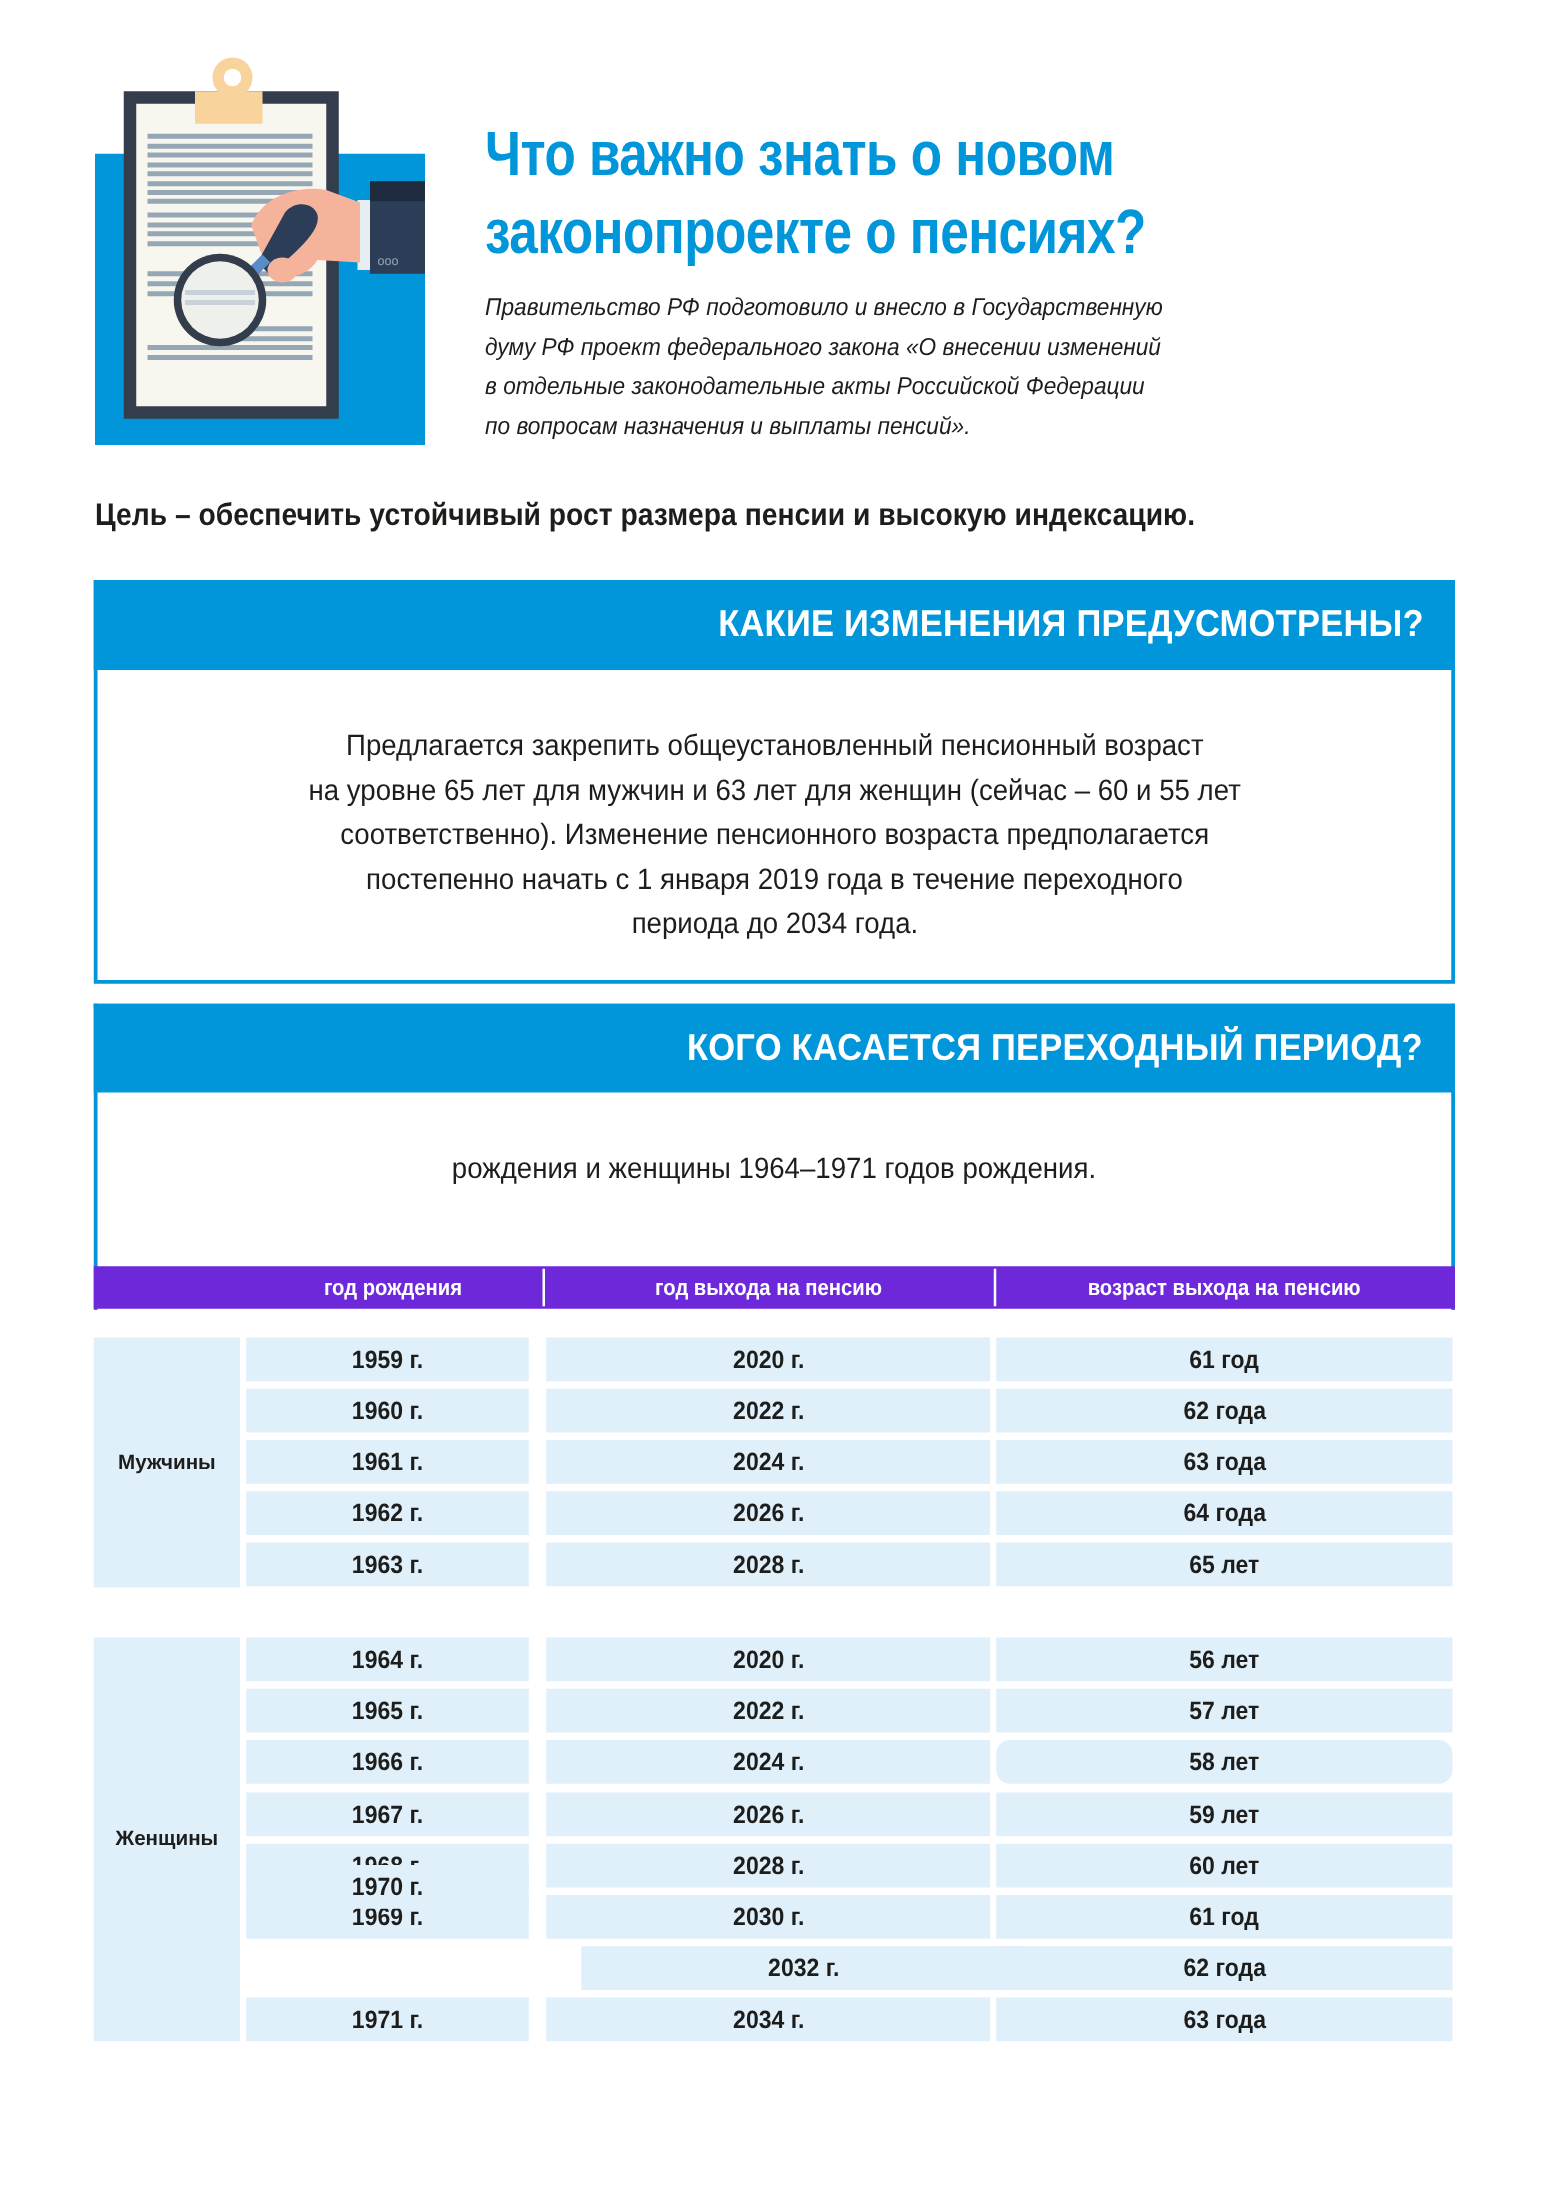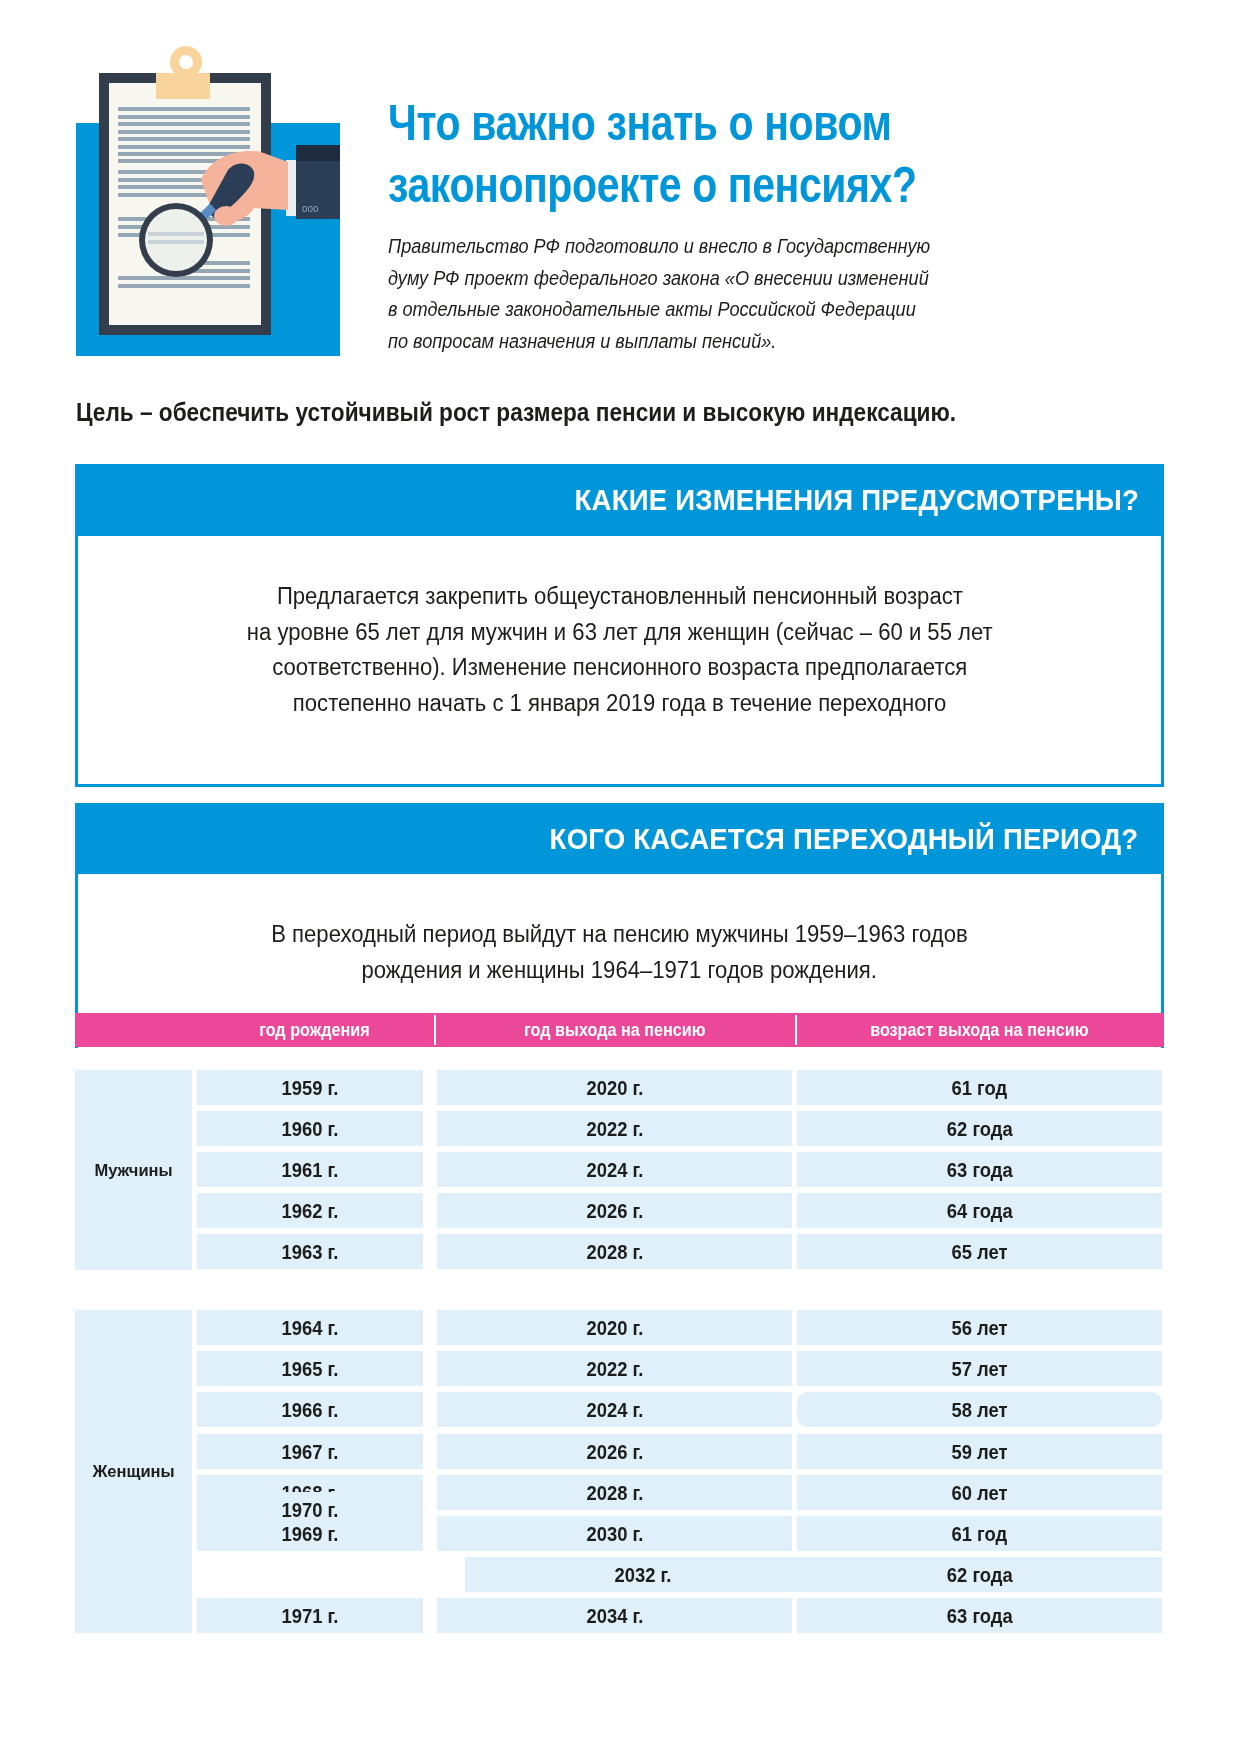--- a/index.html
+++ b/index.html
@@ -18,21 +18,21 @@
   .box-head span{display:inline-block;transform:scaleX(0.92);}
   .box-body{text-align:center;font-size:23.5px;line-height:35.5px;color:#1d1d1b;}
   .box-body span{display:inline-block;transform:scaleX(0.94);}
   .box1{top:464px;height:323px;}
   .box1 .box-head{height:72px;line-height:72px;margin:-3px -3px 0 -3px;}
   .box1 .box-body{padding-top:43px;}
   .box2{top:803px;height:245px;border-bottom:none;}
   .box2 .box-head{height:71px;line-height:71px;margin:-3px -3px 0 -3px;}
   .box2 .box-body{padding-top:43px;}
   
-  .thead{left:75px;top:1013px;width:1089px;height:34px;background:#ec4899;}
+  .thead{left:75px;top:1013px;width:1089px;height:34px;background:#6d28d9;}
   .th{position:absolute;top:0;height:34px;line-height:34px;color:#fff;font-weight:bold;font-size:18px;text-align:center;}
   .th span{display:inline-block;transform:scaleX(0.9);}
   .th-div{position:absolute;top:2px;width:2px;height:30px;background:#fff;}
   
   .cat{background:#dff0fb;left:75px;width:117px;font-weight:bold;font-size:16.5px;text-align:center;display:flex;align-items:center;justify-content:center;}
   .cell{position:absolute;background:#dff0fb;height:35px;line-height:36px;text-align:center;font-weight:bold;font-size:20px;color:#1d1d1b;}
   .cell span{display:inline-block;transform:scaleX(0.92);}
   .c1{left:197px;width:226px;}
   .c2{left:437px;width:355px;}
   .c3{left:797px;width:365px;}
@@ -106,27 +106,27 @@
 
 <div class="abs goal">Цель – обеспечить устойчивый рост размера пенсии и высокую индексацию.</div>
 
 <div class="abs box box1">
   <div class="box-head"><span>КАКИЕ ИЗМЕНЕНИЯ ПРЕДУСМОТРЕНЫ?</span></div>
   <div class="box-body">
     <div><span>Предлагается закрепить общеустановленный пенсионный возраст</span></div>
     <div><span>на уровне 65 лет для мужчин и 63 лет для женщин (сейчас – 60 и 55 лет</span></div>
     <div><span>соответственно). Изменение пенсионного возраста предполагается</span></div>
     <div><span>постепенно начать с 1 января 2019 года в течение переходного</span></div>
+    <div><span>периода до 2034 года.</span></div>
   </div>
 </div>
 
 <div class="abs box box2">
   <div class="box-head"><span>КОГО КАСАЕТСЯ ПЕРЕХОДНЫЙ ПЕРИОД?</span></div>
   <div class="box-body">
-    <div><span>В переходный период выйдут на пенсию мужчины 1959–1963 годов</span></div>
     <div><span>рождения и женщины 1964–1971 годов рождения.</span></div>
   </div>
 </div>
 
 <div class="abs thead">
   <div class="th" style="left:122px;width:235px;"><span>год рождения</span></div>
   <div class="th-div" style="left:359px;"></div>
   <div class="th" style="left:362px;width:355px;"><span>год выхода на пенсию</span></div>
   <div class="th-div" style="left:720px;"></div>
   <div class="th" style="left:722px;width:365px;"><span>возраст выхода на пенсию</span></div>

